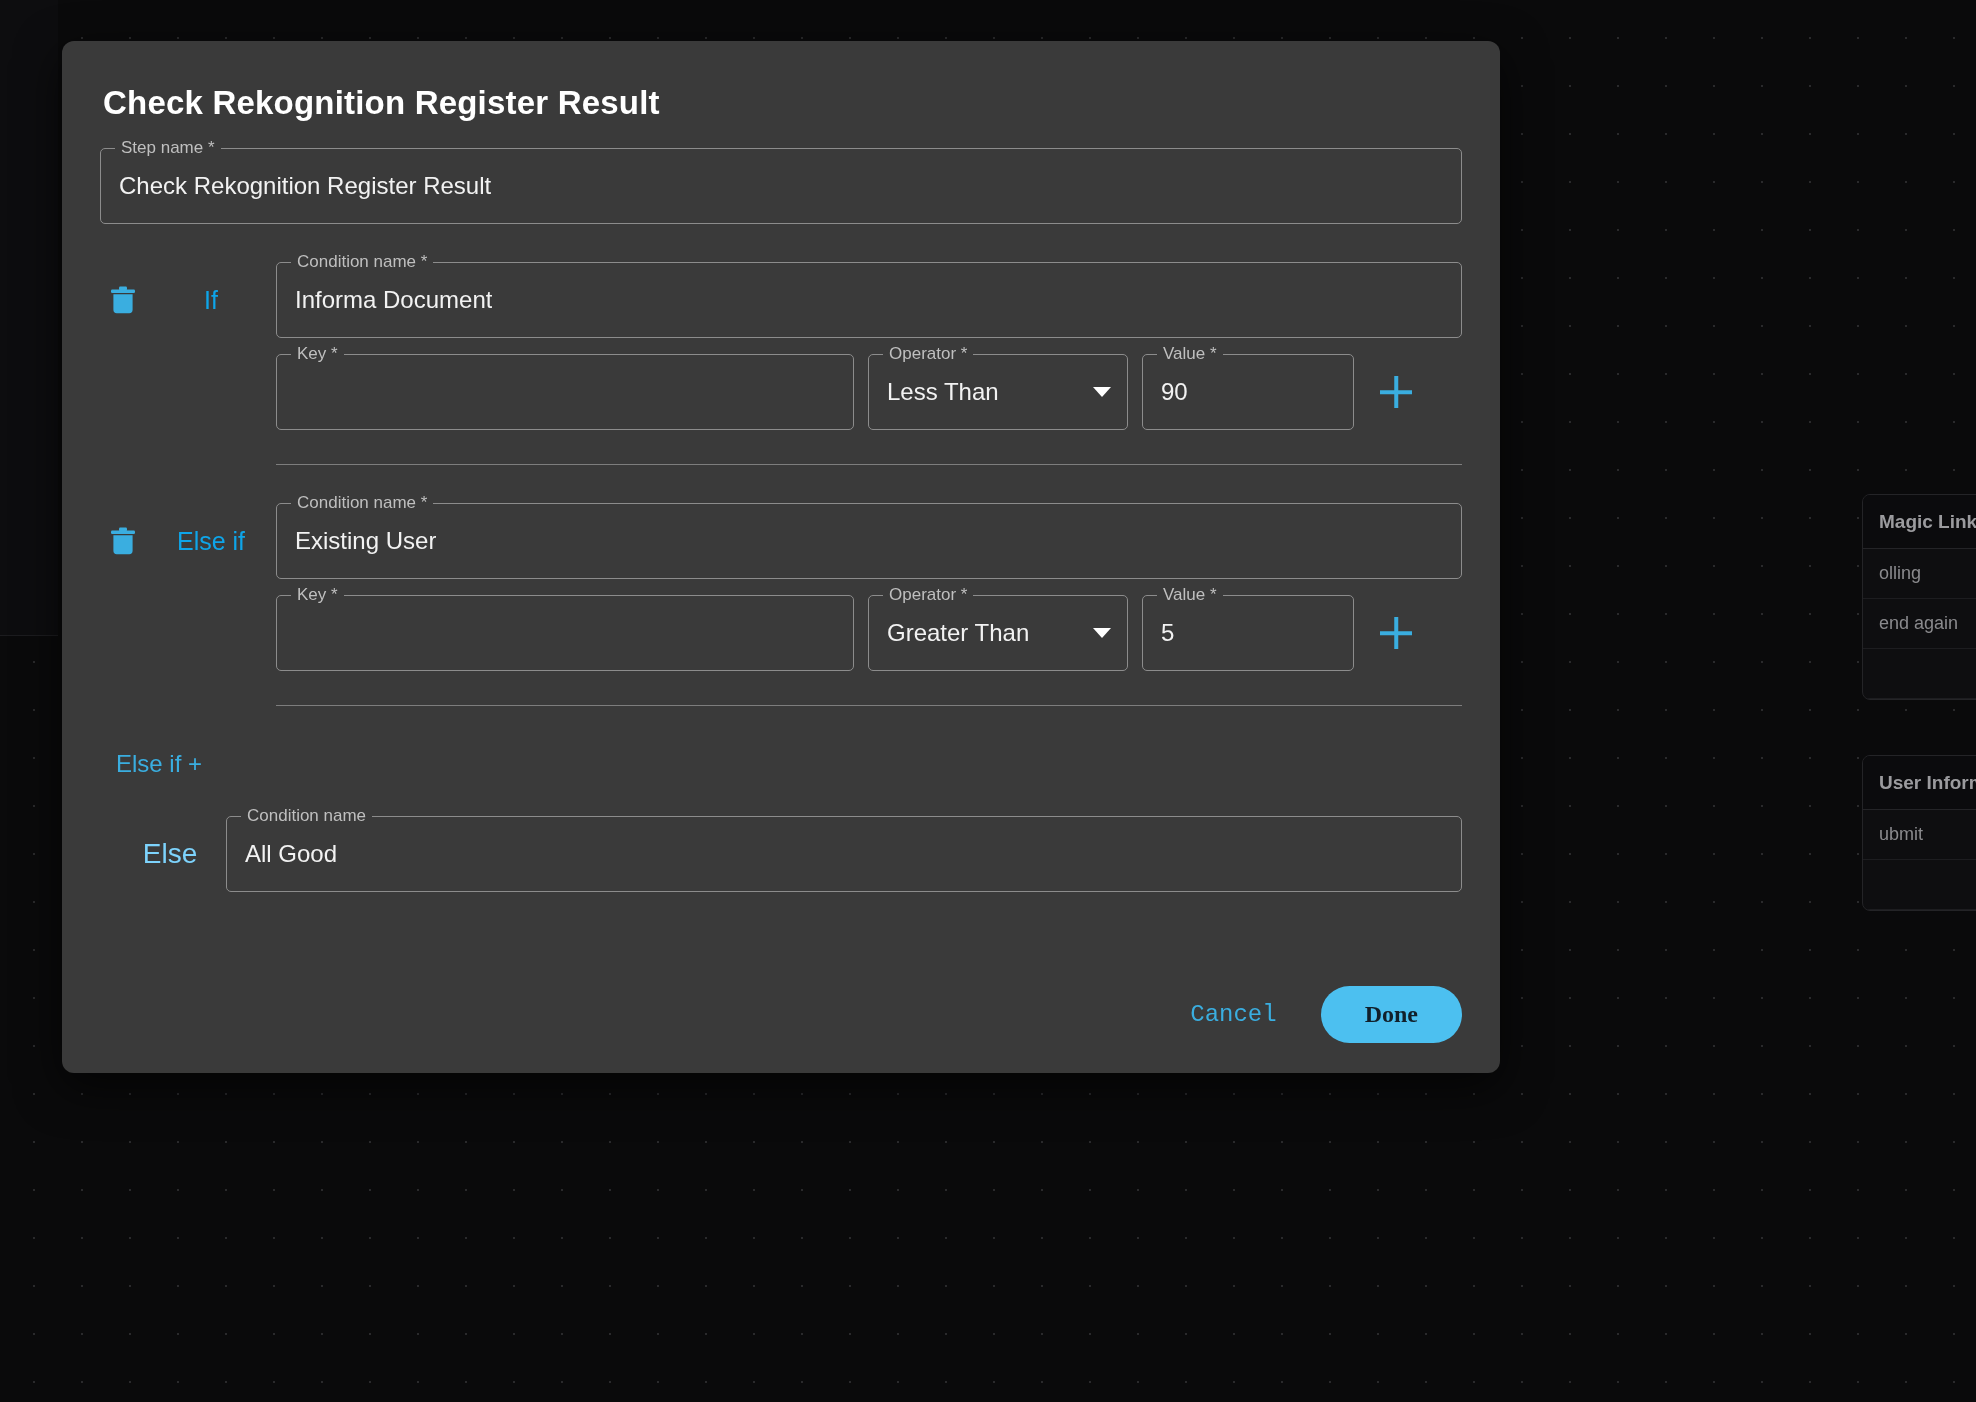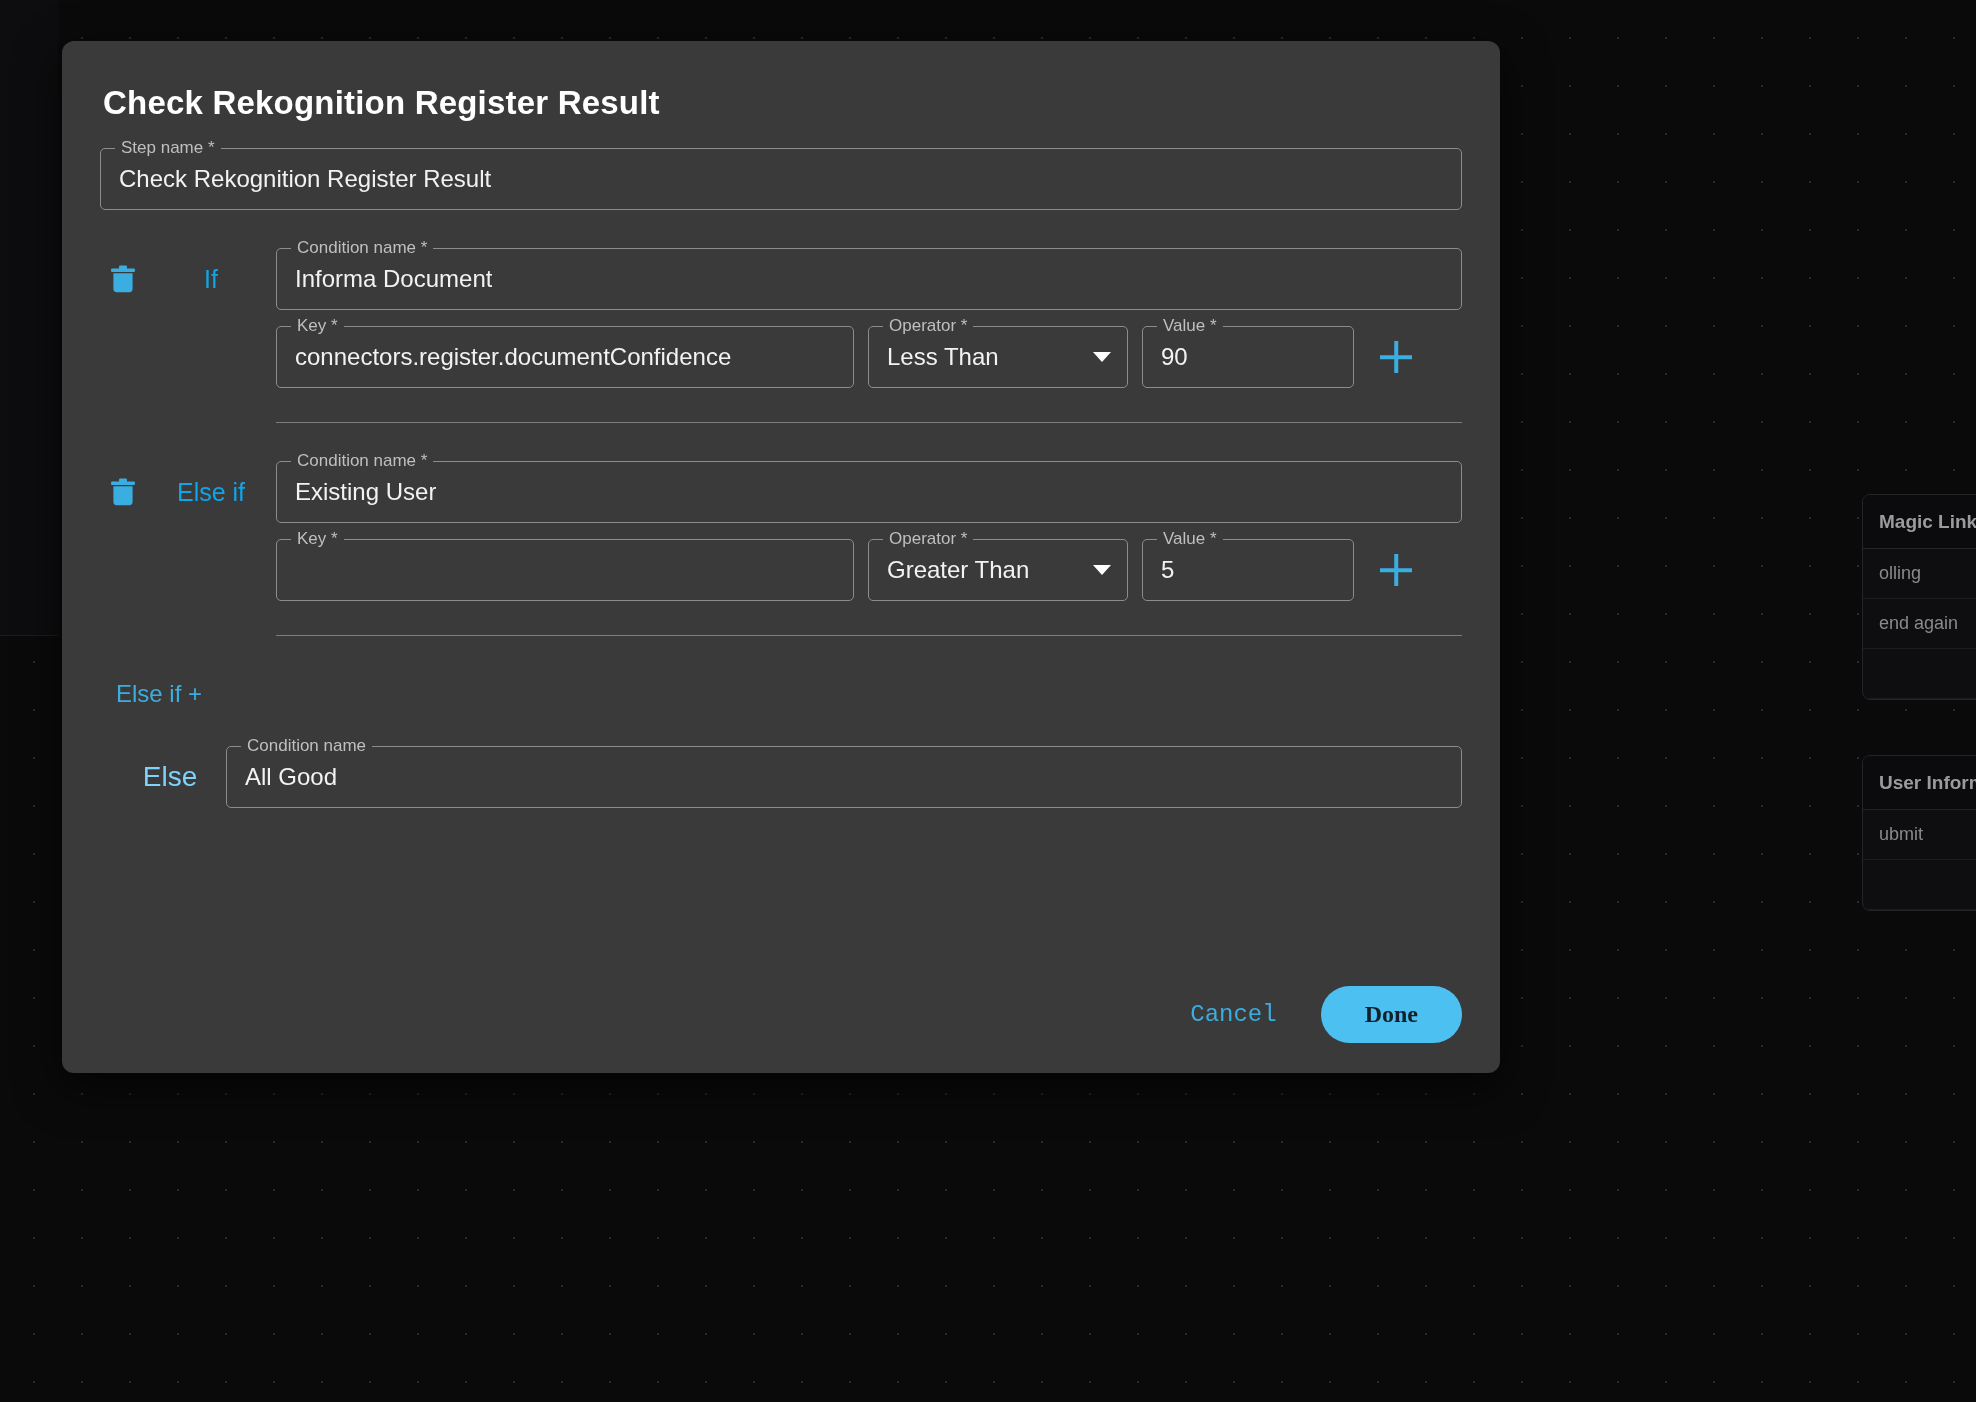--- a/index.html
+++ b/index.html
@@ -78,21 +78,21 @@
     font-weight: bold;
     letter-spacing: .2px;
     padding: 43px 0 0 3px;
   }
 
   
   .field {
     position: relative;
     border: 1px solid #8c8c8c;
     border-radius: 5px;
-    height: 62px;
+    height: 76px;
     display: flex;
     align-items: center;
     padding: 0 18px;
     background: transparent;
   }
   .field-label {
     position: absolute;
     top: -11px;
     left: 14px;
     background: #3a3a3a;
@@ -286,21 +286,20 @@
           <span class="field-label">Condition name *</span>
           <span class="field-value">Informa Document</span>
         </div>
       </div>
     </div>
 
     <div class="cond-row">
       <div class="key-field">
         <div class="field">
           <span class="field-label">Key *</span>
-          <span class="field-value">connectors.register.documentConfidence</span>
         </div>
       </div>
       <div class="op-field">
         <div class="field">
           <span class="field-label">Operator *</span>
           <span class="field-value">Less Than</span>
           <span class="caret"></span>
         </div>
       </div>
       <div class="val-field">

